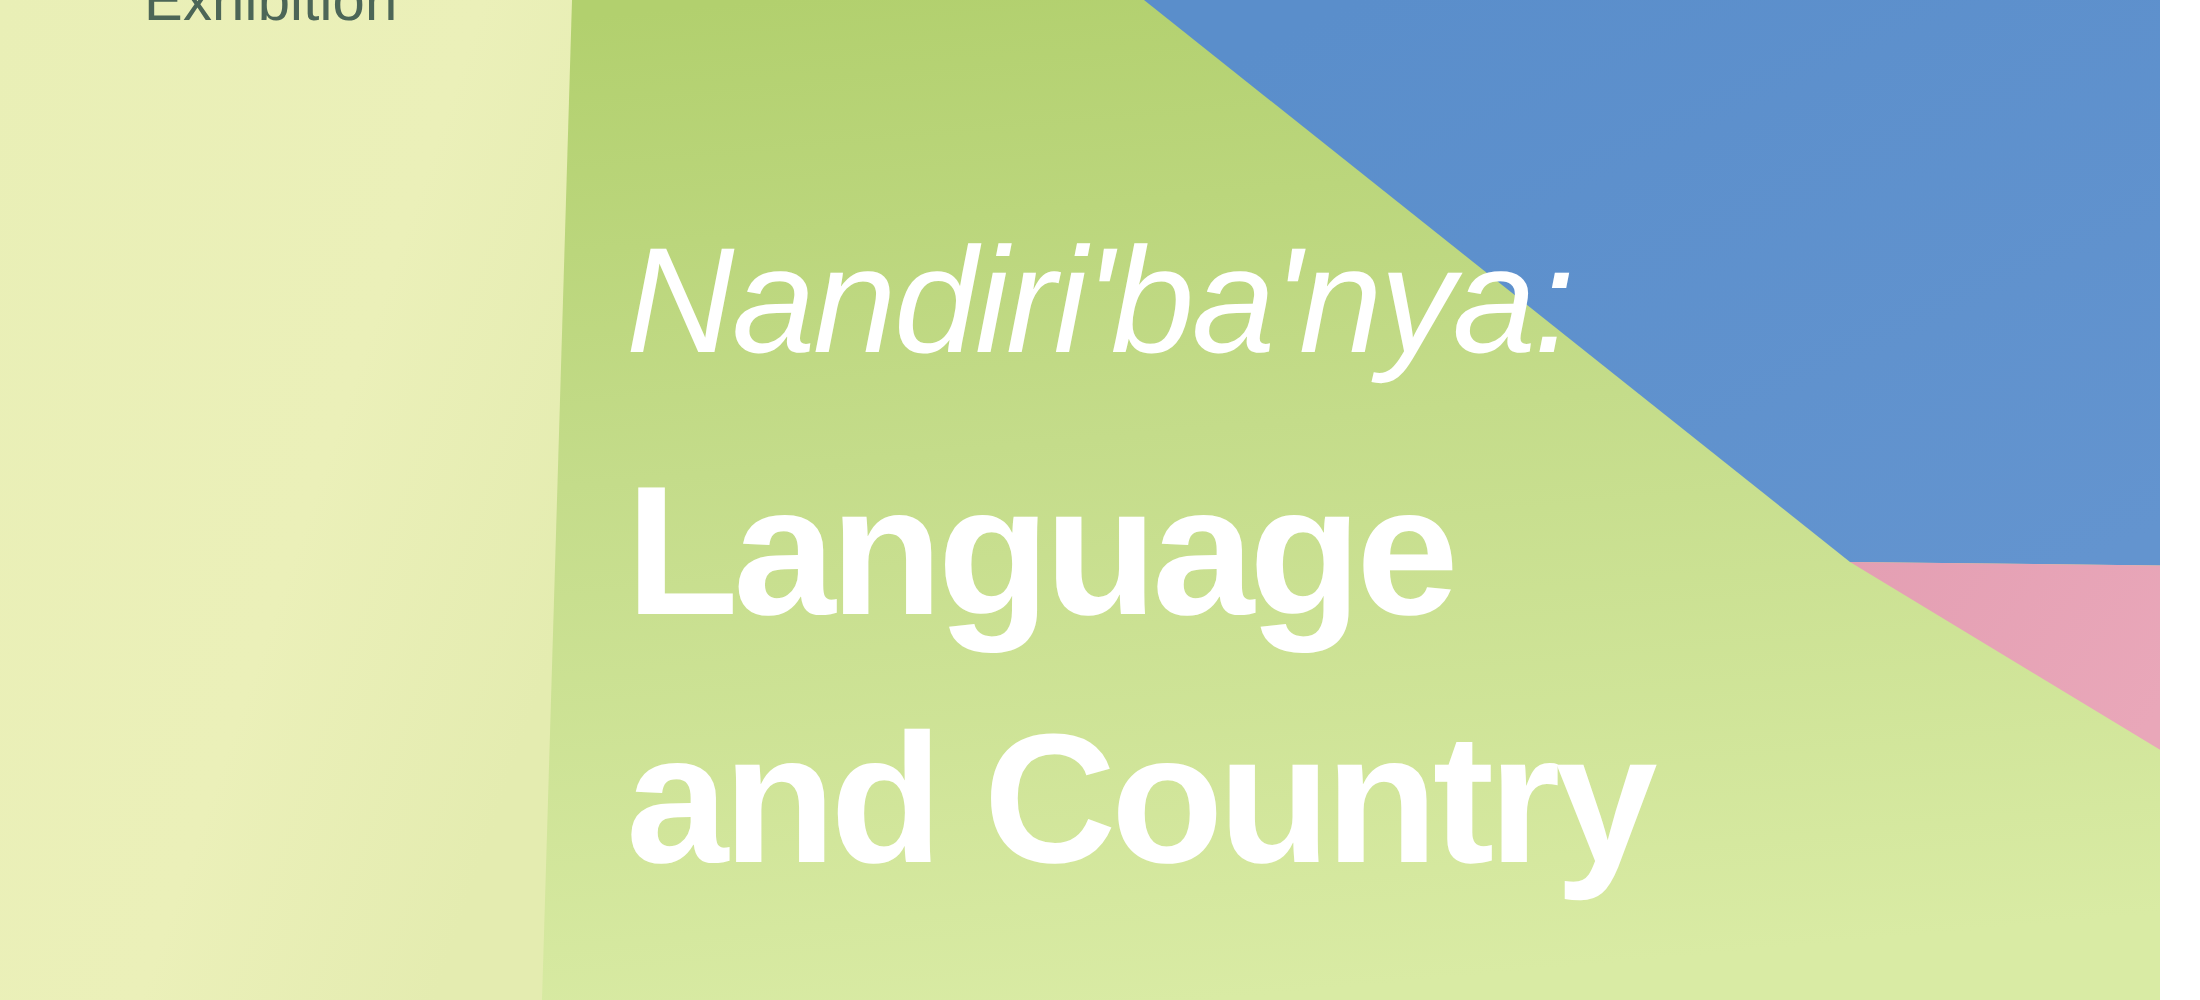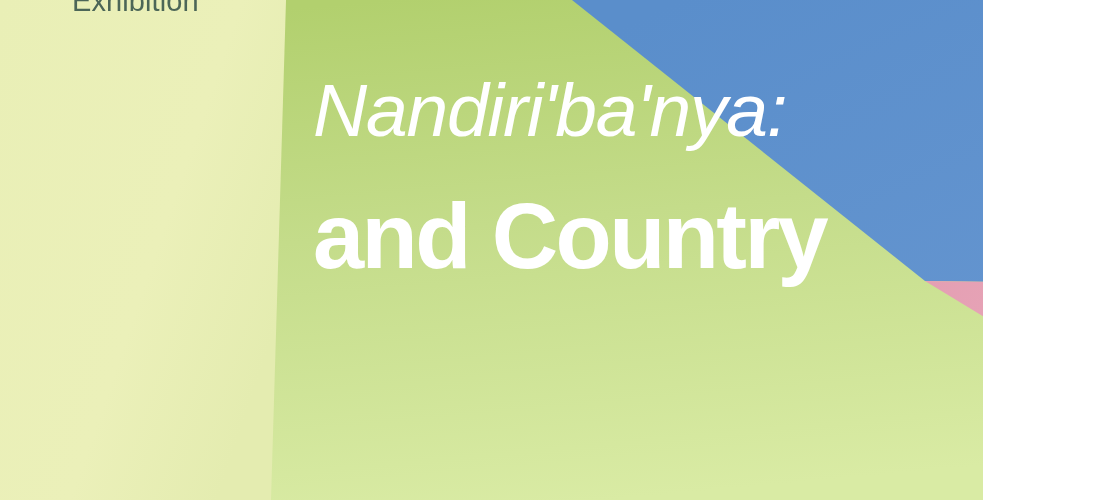--- a/index.html
+++ b/index.html
@@ -3,21 +3,21 @@
 <meta charset="utf-8">
 <title>Exhibition Poster</title>
 <style>
   html, body {
     margin: 0;
     padding: 0;
     background: #ffffff;
   }
   #poster {
     position: relative;
-    width: 983px;
+    width: 1080px;
     height: 500px;
     overflow: hidden;
     font-family: "Liberation Sans", sans-serif;
     background: #e9efb6;
   }
   #bg-svg {
     position: absolute;
     left: 0;
     top: 0;
     width: 1100px;
@@ -52,20 +52,21 @@
     white-space: nowrap;
     letter-spacing: -1.6px;
   }
   .title-line.italic {
     font-style: italic;
     font-weight: 500;
     font-size: 75px;
     line-height: 1.0;
     margin-bottom: 42px;
     letter-spacing: -1.2px;
+    margin-top: 40px;
   }
   .title-line.bold {
     font-style: normal;
     font-weight: 700;
     font-size: 92px;
     line-height: 1.0;
     margin-bottom: 32px;
     letter-spacing: -2.6px;
   }
   .title-line.bold.last {
@@ -107,16 +108,17 @@
 
     <polygon points="925,281 1100,283 1100,387" fill="url(#pinkGrad)"></polygon>
   </svg>
 
   <div class="meta-block">
     <span class="meta-line">Exhibition</span>
   </div>
 
   <div class="title-block">
     <span class="title-line italic">Nandiri'ba'nya:</span>
+    <span class="title-line bold">Language</span>
     <span class="title-line bold last">and Country</span>
   </div>
 
 </div>
 
 </body></html>

